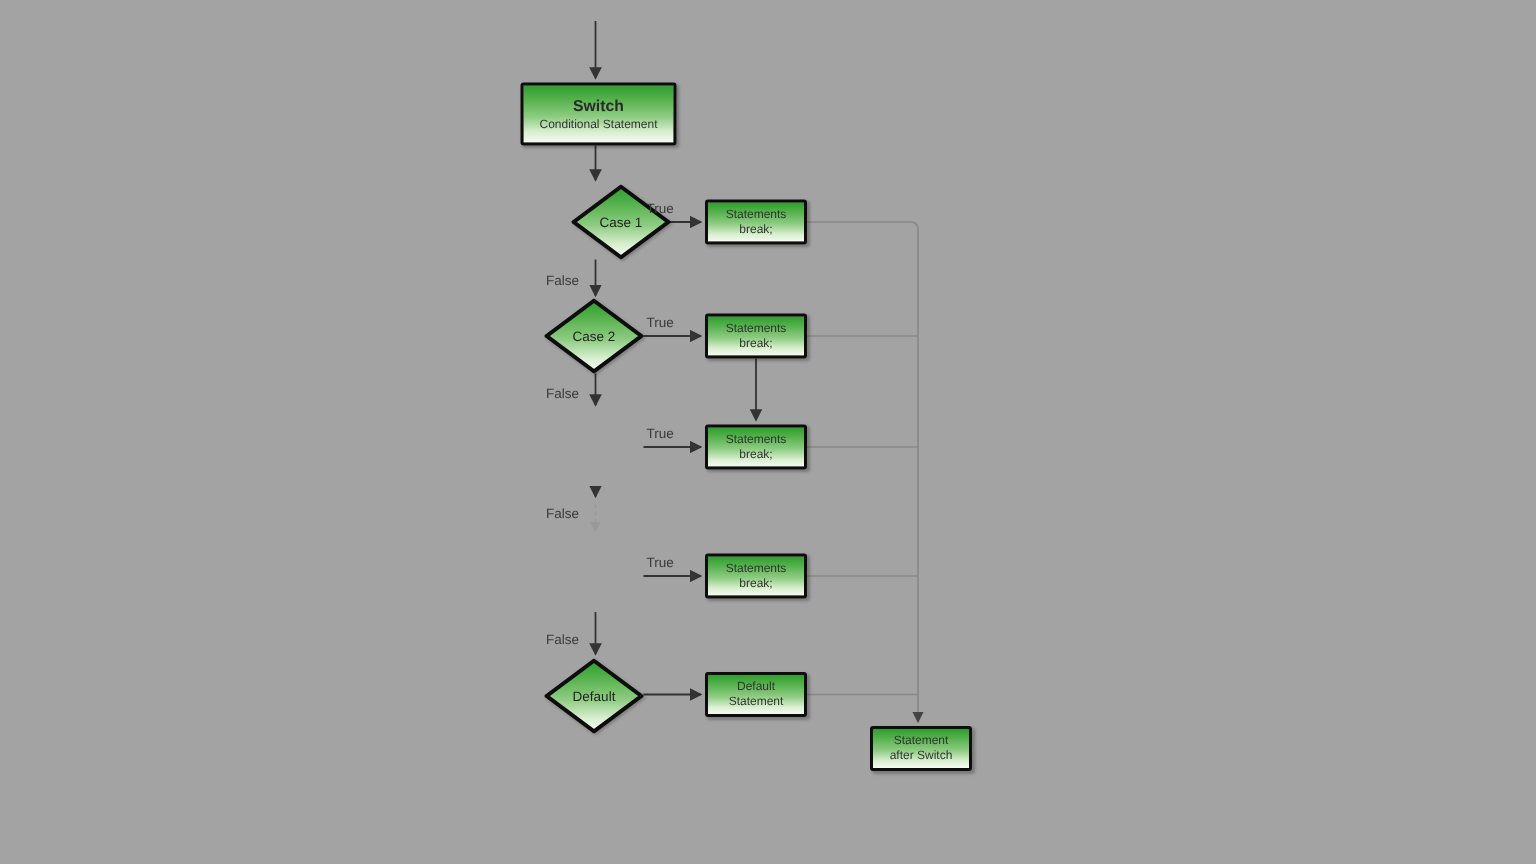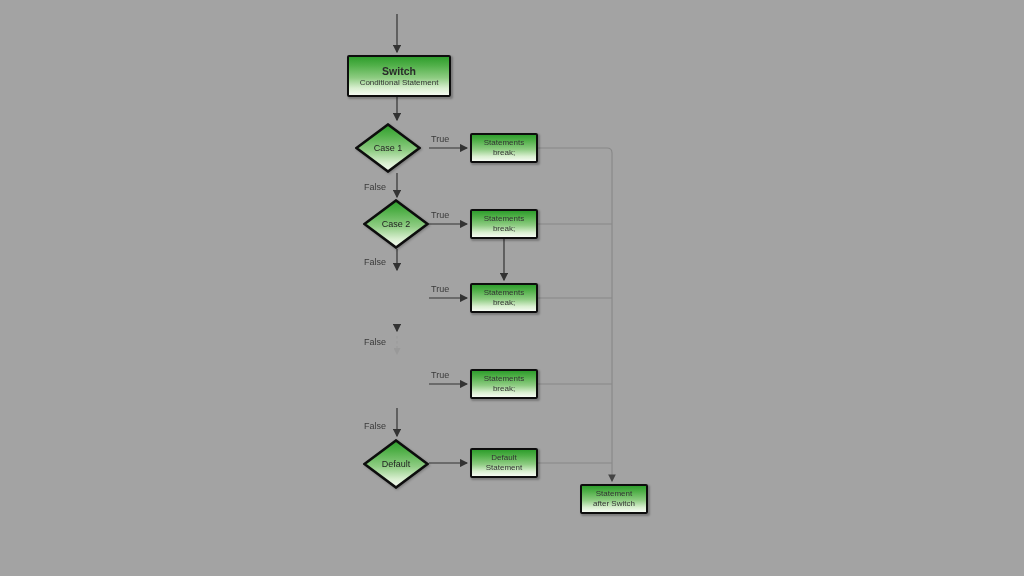--- a/index.html
+++ b/index.html
@@ -81,21 +81,21 @@
     <path d="M538,298 H612" stroke="#888888" stroke-width="1.1" fill="none"></path>
     <path d="M538,384 H612" stroke="#888888" stroke-width="1.1" fill="none"></path>
     <path d="M538,463 H612" stroke="#888888" stroke-width="1.1" fill="none"></path>
   </svg>
 
   <div class="node switch" style="left:347px;top:55px;">
     <div class="title">Switch</div>
     <div class="subtitle">Conditional Statement</div>
   </div>
 
-  <div class="diamond" style="left:355px;top:123px;text-align:center;">
+  <div class="diamond" style="left:381px;top:123px;text-align:center;">
     <svg width="66" height="50">
         <polygon points="33,1.5 64.5,25 33,48.5 1.5,25"></polygon>
       </svg>
     <span class="dlabel">Case 1</span>
   </div>
   <div class="diamond" style="left:363px;top:199px;">
     <svg width="66" height="50">
         <polygon points="33,1.5 64.5,25 33,48.5 1.5,25"></polygon>
       </svg>
     <span class="dlabel">Case 2</span>

